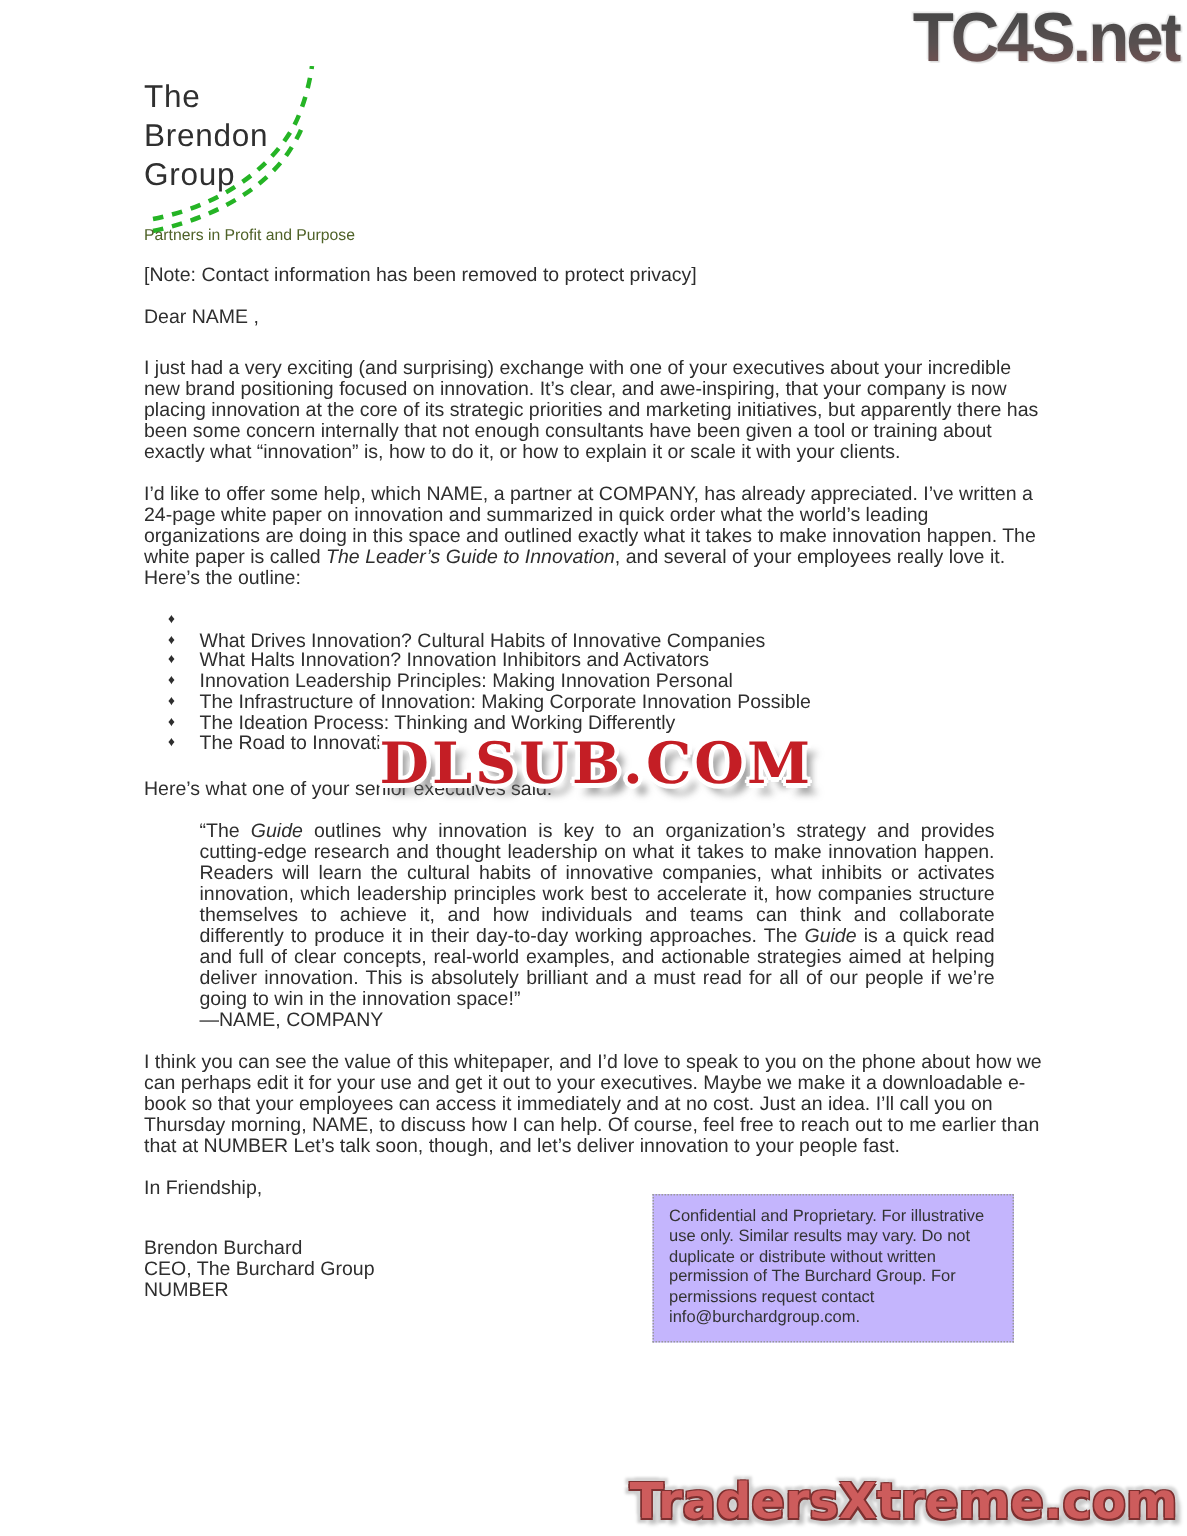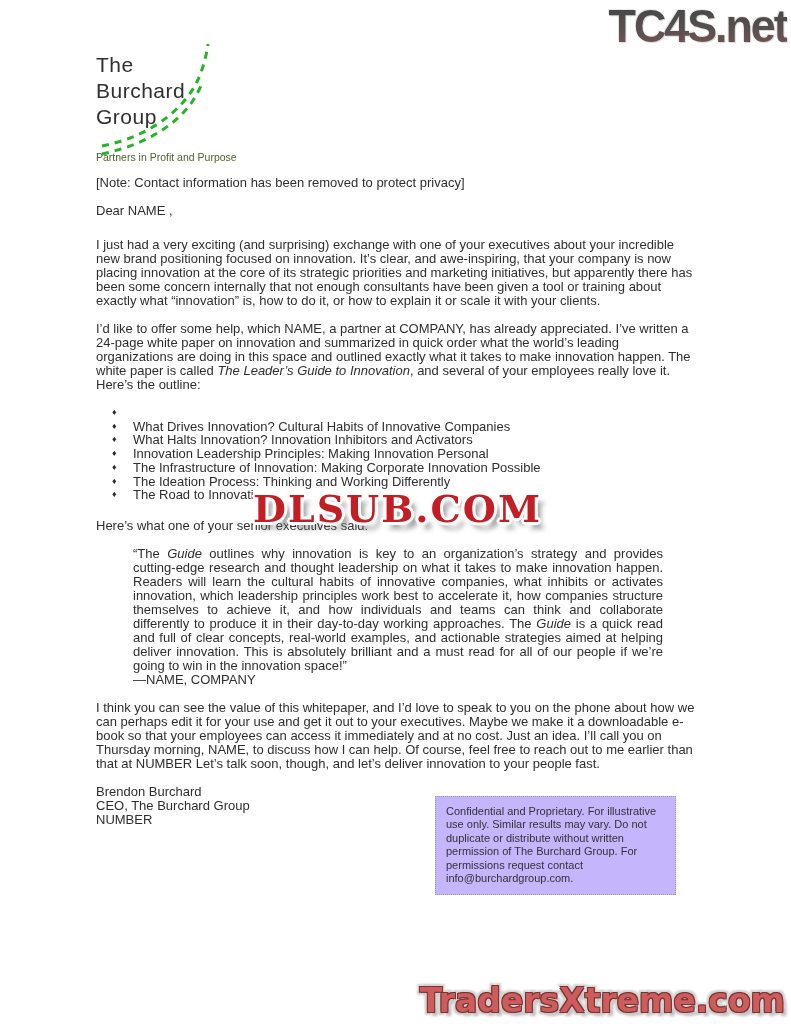--- a/index.html
+++ b/index.html
@@ -83,21 +83,21 @@
 <div class="wm-center">DLSUB.COM</div>
 <div class="wm-bottom">TradersXtreme.com</div>
 
 <div class="logo">
   <svg class="logo-svg" width="115" height="112" viewBox="0 0 115 112">
     <path d="M4,102 C45,94 80,72 98,40 C104,28 108,14 110,0" fill="none" stroke="#25b425" stroke-width="3" stroke-dasharray="7 6"></path>
     <path d="M4,110 C42,102 76,84 94,58 C98,52 102,45 104,39" fill="none" stroke="#25b425" stroke-width="3" stroke-dasharray="7 6"></path>
   </svg>
   <div class="logo-text">
     <div>The</div>
-    <div>Burchard</div>
+    <div>Brendon</div>
     <div>Group</div>
   </div>
   <div class="logo-tagline">Partners in Profit and Purpose</div>
 </div>
 
 <div class="letter">
   <p>[Note: Contact information has been removed to protect privacy]</p>
   <p class="salutation">Dear NAME ,</p>
 
   <p>I just had a very exciting (and surprising) exchange with one of your executives about your incredible new brand positioning focused on innovation. It’s clear, and awe-inspiring, that your company is now placing innovation at the core of its strategic priorities and marketing initiatives, but apparently there has been some concern internally that not enough consultants have been given a tool or training about exactly what “innovation” is, how to do it, or how to explain it or scale it with your clients.</p>
@@ -134,20 +134,21 @@
       </li>
   </ul>
 
   <p>Here’s what one of your senior executives said:</p>
 
   <div class="quote"><span>“The </span><span class="italic">Guide</span><span> outlines why innovation is key to an organization’s strategy and provides cutting-edge research and thought leadership on what it takes to make innovation happen. Readers will learn the cultural habits of innovative companies, what inhibits or activates innovation, which leadership principles work best to accelerate it, how companies structure themselves to achieve it, and how individuals and teams can think and collaborate differently to produce it in their day-to-day working approaches. The </span><span class="italic">Guide</span><span> is a quick read and full of clear concepts, real-world examples, and actionable strategies aimed at helping deliver innovation. This is absolutely brilliant and a must read for all of our people if we’re going to win in the innovation space!”</span></div>
   <div class="quote-attrib">—NAME, COMPANY</div>
 
   <p>I think you can see the value of this whitepaper, and I’d love to speak to you on the phone about how we can perhaps edit it for your use and get it out to your executives. Maybe we make it a downloadable e-book so that your employees can access it immediately and at no cost. Just an idea. I’ll call you on Thursday morning, NAME, to discuss how I can help. Of course, feel free to reach out to me earlier than that at NUMBER Let’s talk soon, though, and let’s deliver innovation to your people fast.</p>
 
+  <p class="closing">In Friendship,</p>
 
   <div class="signature">
     <div>Brendon Burchard</div>
     <div>CEO, The Burchard Group</div>
     <div>NUMBER</div>
   </div>
 </div>
 
 <div class="conf-box">Confidential and Proprietary. For illustrative use only. Similar results may vary. Do not duplicate or distribute without written permission of The Burchard Group. For permissions request contact info@burchardgroup.com.</div>
 

